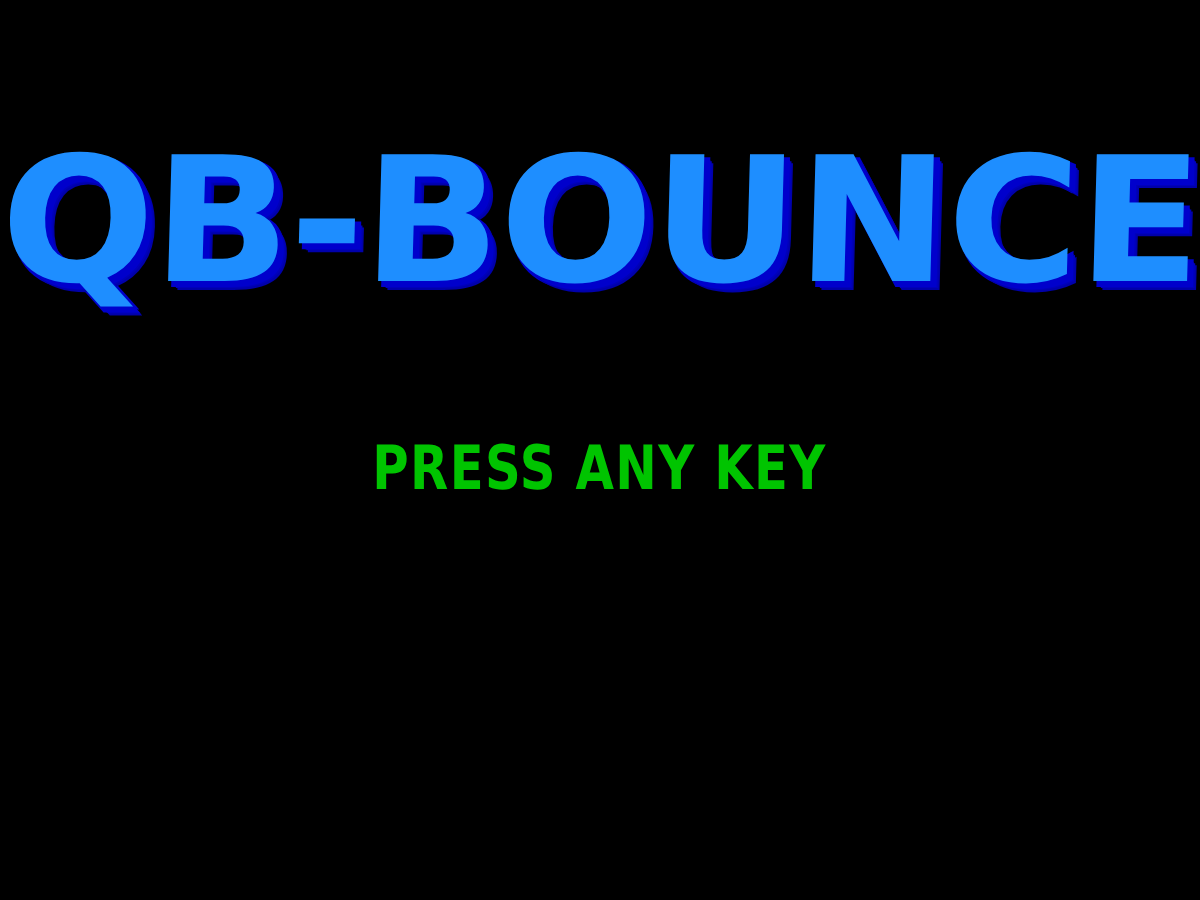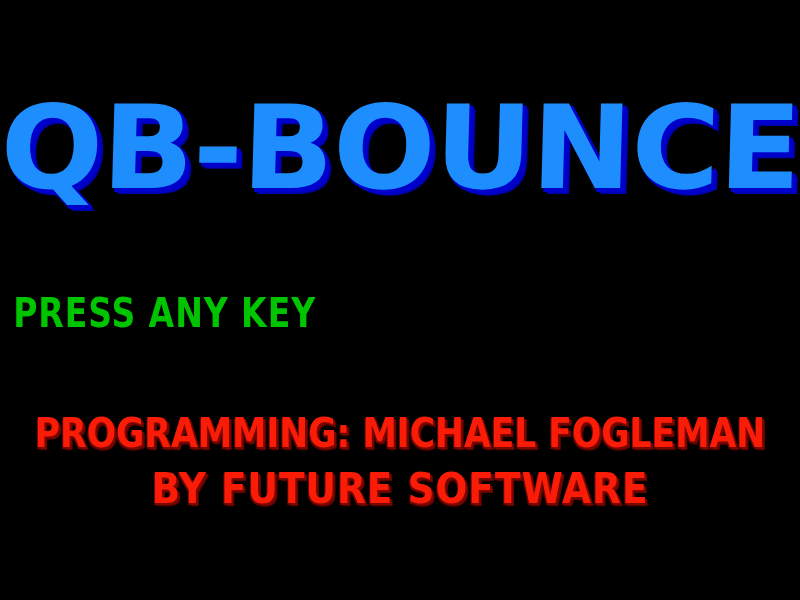--- a/index.html
+++ b/index.html
@@ -49,20 +49,21 @@
        4px 2px 0 #0000CC;
   }
 
   
   .prompt-wrap {
     position: absolute;
     left: 0;
     top: 292px;
     width: 800px;
     height: 46px;
+    text-align: center;
   }
 
   .prompt {
     display: inline-block;
     font-family: "DejaVu Sans Condensed", "DejaVu Sans", sans-serif;
     font-weight: bold;
     font-size: 40px;
     line-height: 42px;
     letter-spacing: 1px;
     color: #00C400;
@@ -116,18 +117,14 @@
 <div id="screen">
 
   <div class="title-wrap">
     <span class="title">QB-BOUNCE</span>
   </div>
 
   <div class="prompt-wrap">
     <span class="prompt">PRESS ANY KEY</span>
   </div>
 
-  <div class="credits">
-    <span class="credit-line credit-line-1">PROGRAMMING: MICHAEL FOGLEMAN</span>
-    <span class="credit-line credit-line-2">BY FUTURE SOFTWARE</span>
-  </div>
 
 </div>
 
 </body></html>

